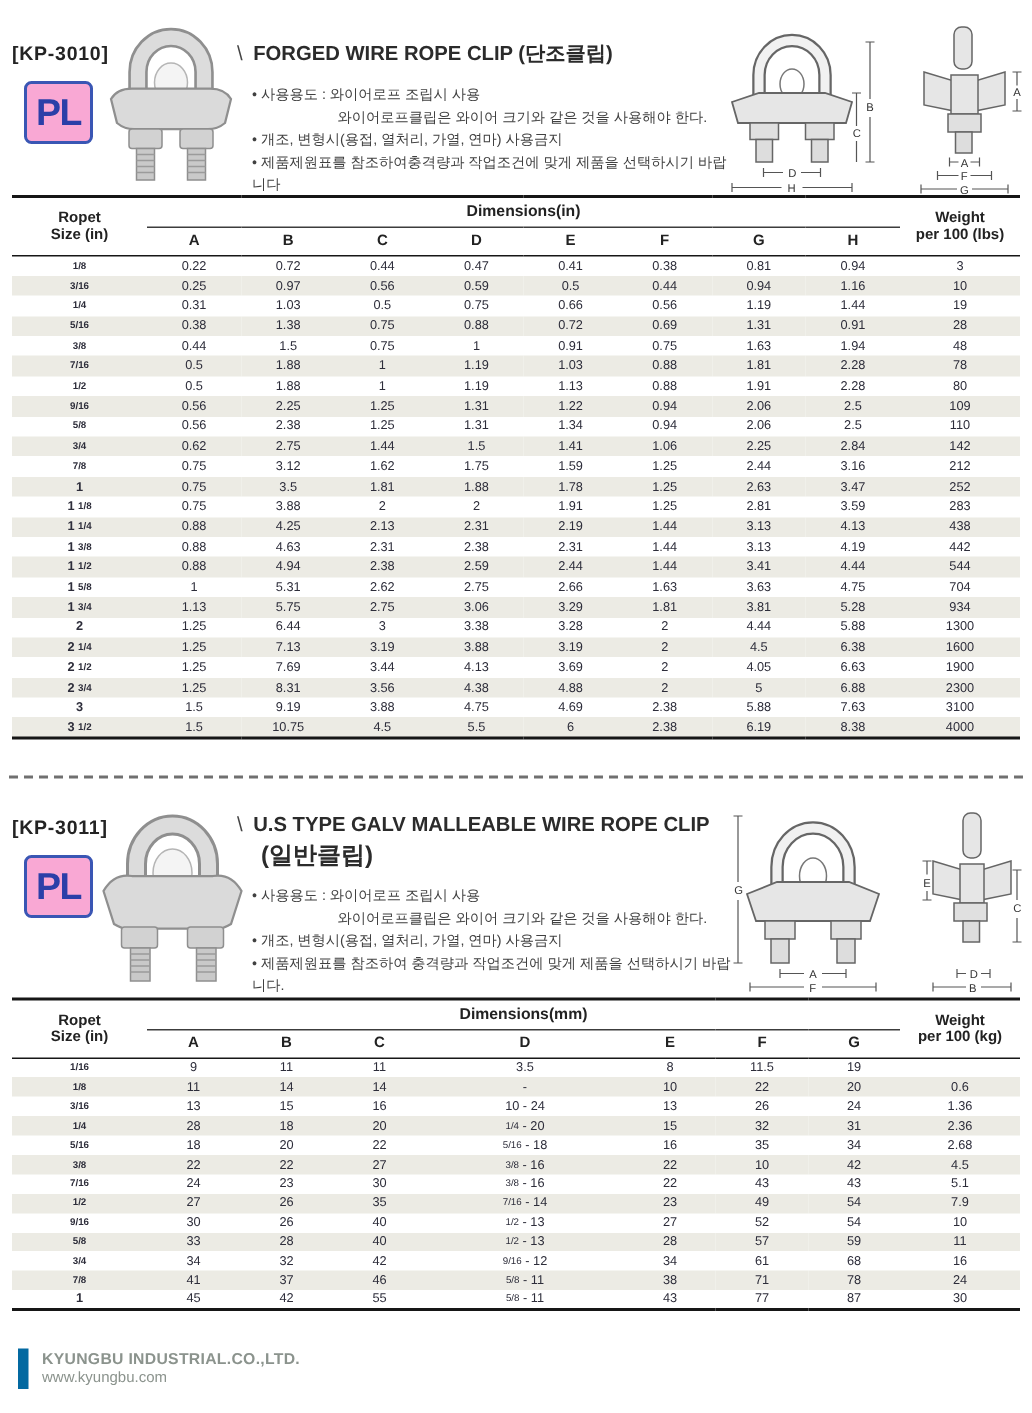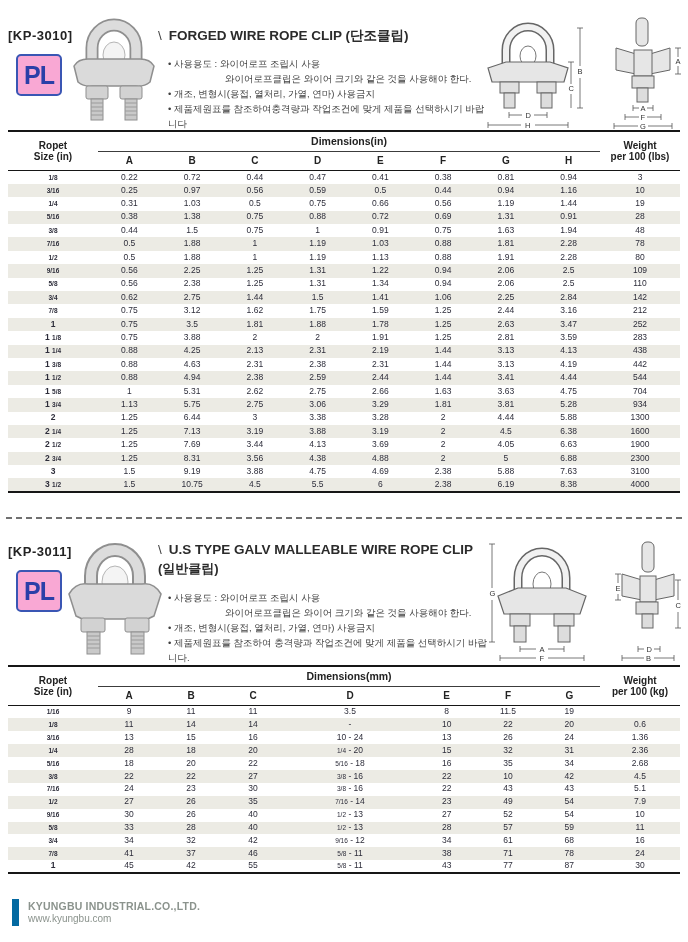--- a/index.html
+++ b/index.html
@@ -10,21 +10,21 @@
   .sec{position:absolute;left:0;width:586px;}
   #sec1{top:12px;height:118px;}
   #sec2{top:534px;height:130px;}
   .sec-code{position:absolute;font-size:13px;font-weight:bold;color:#232323;letter-spacing:.5px;}
   .pl-badge{position:absolute;width:42px;height:38px;border:2px solid #3a56b4;border-radius:5px;
             background:#f9a8d4;display:flex;align-items:center;justify-content:center;}
   .pl-badge span{color:#2b3fa8;font-weight:bold;font-size:25px;letter-spacing:-1px;}
   .photo{position:absolute;}
   .sec-title-row{position:absolute;font-size:13.5px;font-weight:bold;color:#2b2b2b;white-space:nowrap;}
   .title-mark{font-weight:normal;margin-right:7px;color:#444;}
-  .sec-subtitle{font-size:13px;font-weight:bold;color:#2b2b2b;}
+  .sec-subtitle{font-size:16px;font-weight:bold;color:#2b2b2b;margin-left:16px;}
   .bullets{position:absolute;font-size:9.5px;color:#404040;line-height:15px;width:320px;}
   .bullet::before{content:"\2022  ";color:#404040;}
   .bullet-cont{padding-left:57px;}
   .diagram{position:absolute;}
   .diagram text{font-family:"Liberation Sans",sans-serif;font-size:7.5px;fill:#333;}
 
   
   .spec-table{position:absolute;left:8px;width:672px;border-collapse:collapse;table-layout:fixed;
               border-top:2.5px solid #161616;border-bottom:2.5px solid #161616;}
   #table1{top:130px;}

